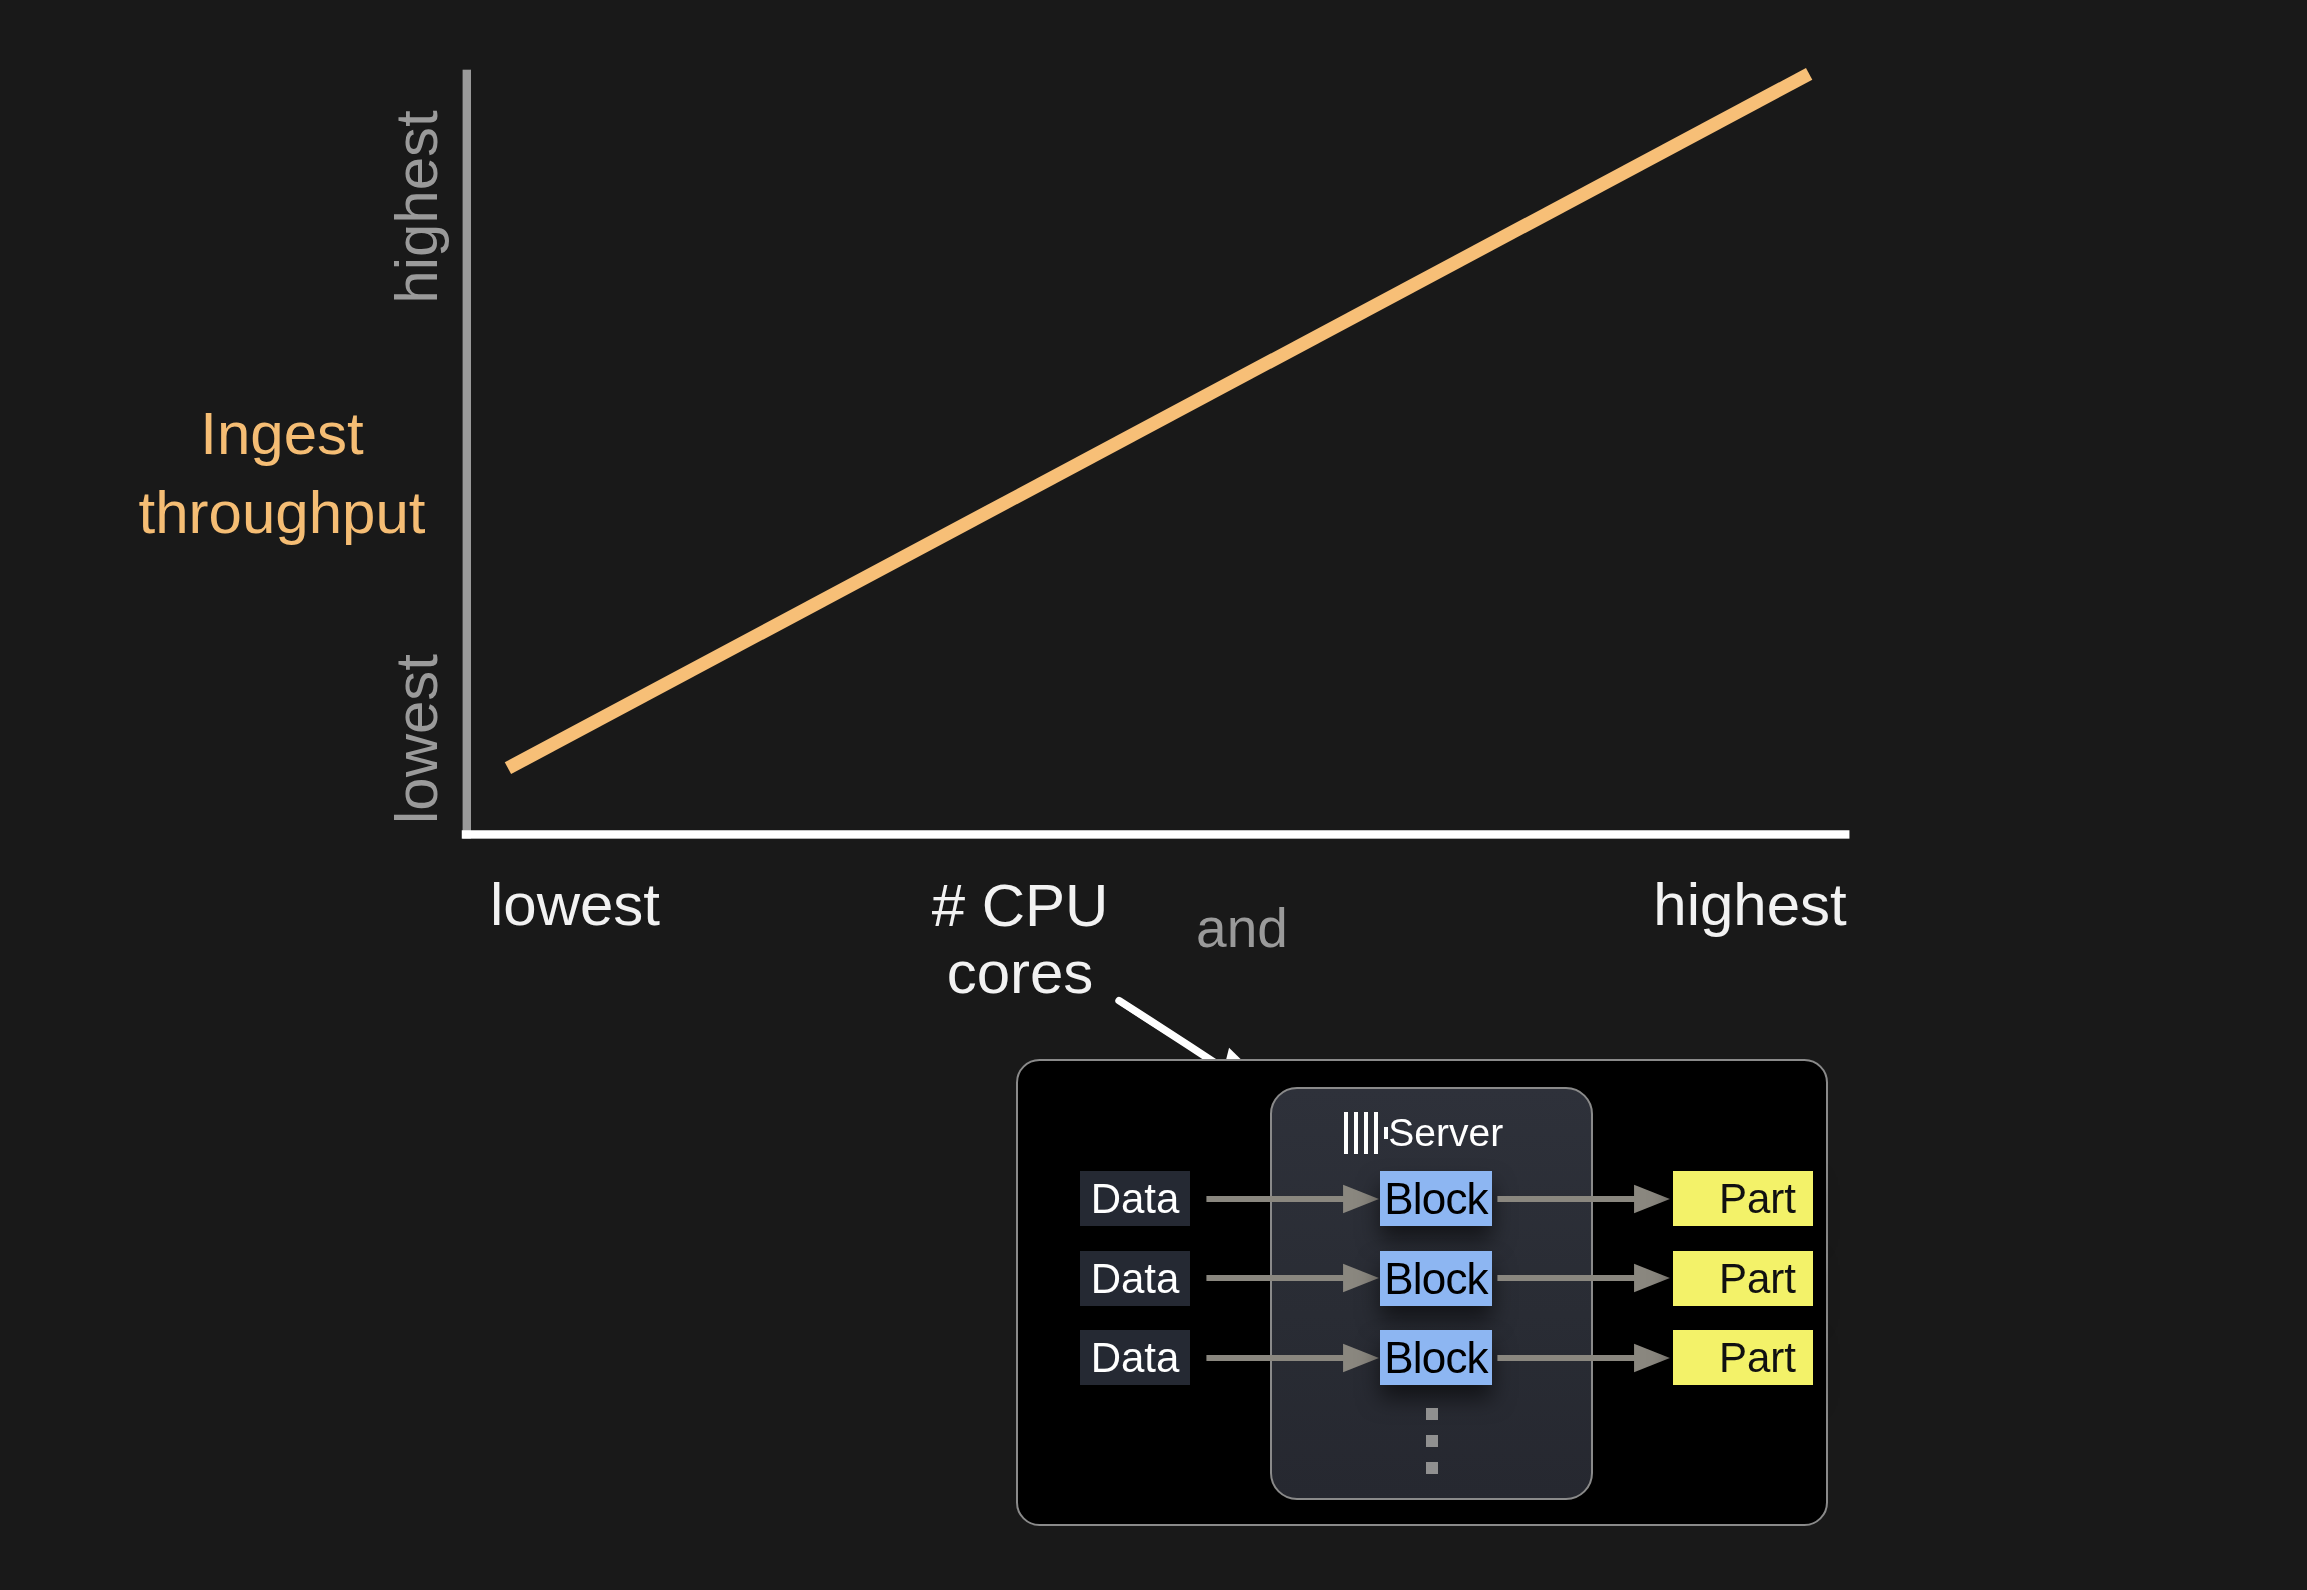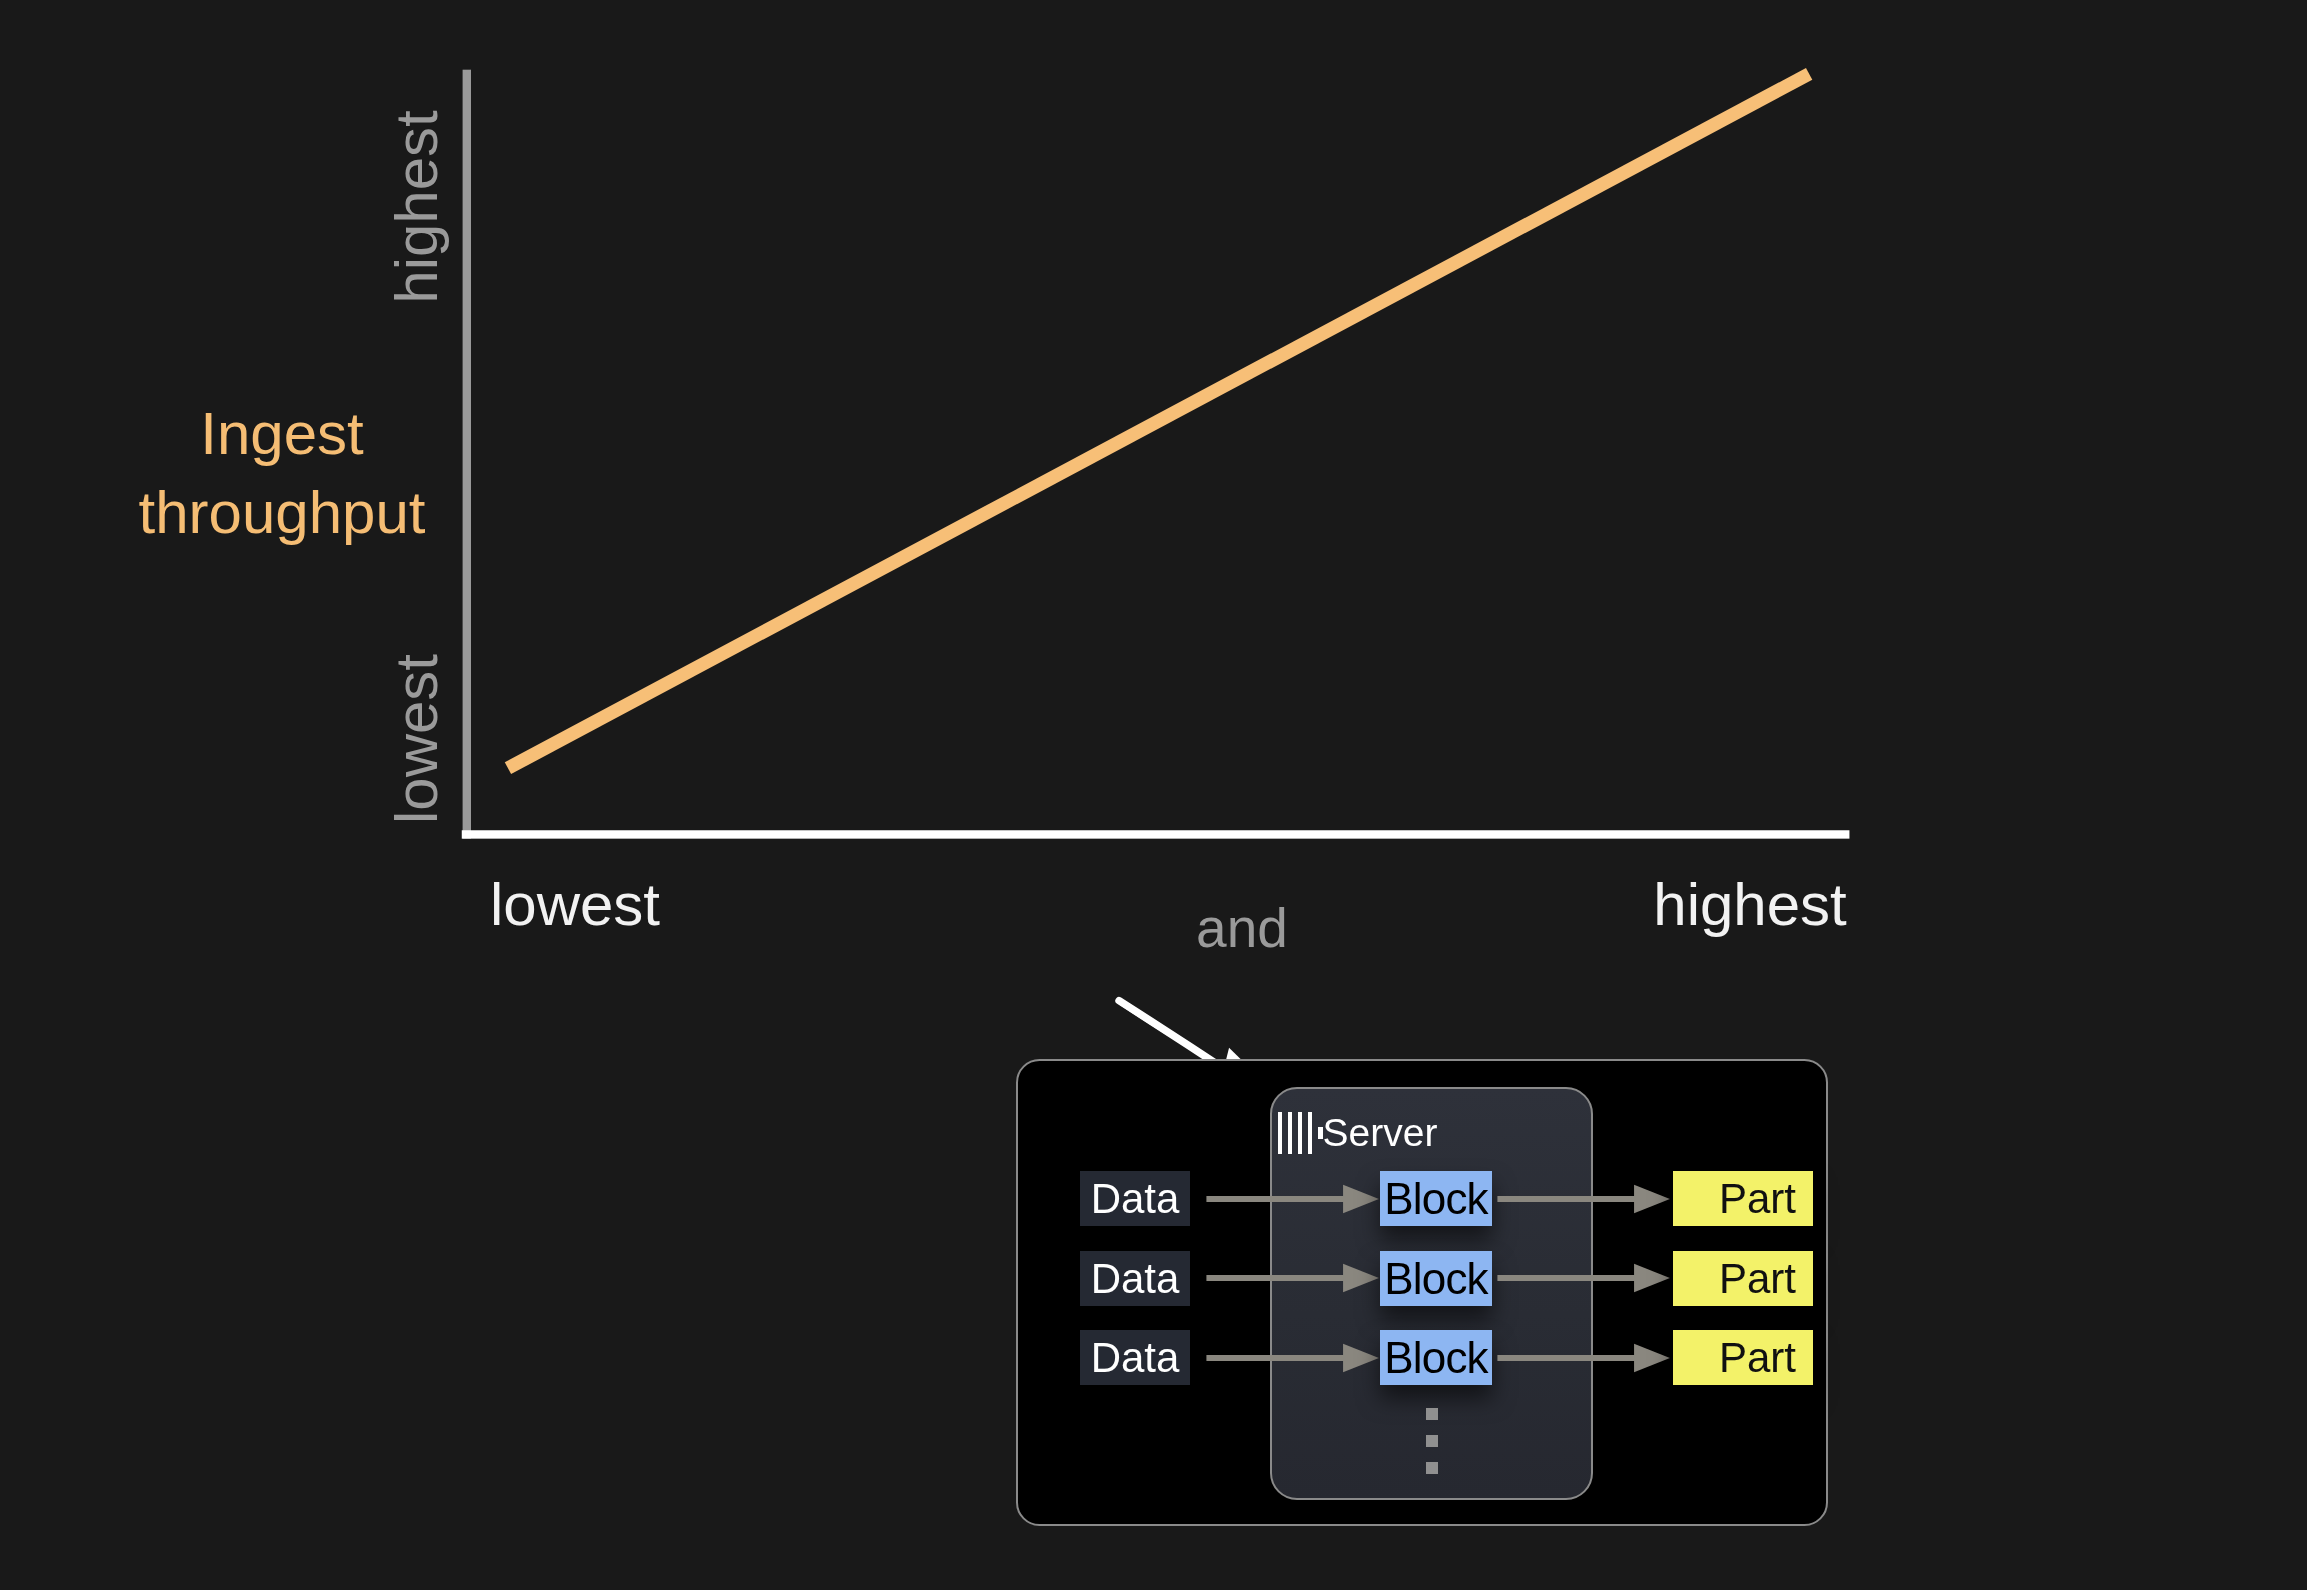--- a/index.html
+++ b/index.html
@@ -41,22 +41,22 @@
     border-radius:23.5px;
   }
   .server-panel{
     position:absolute;left:252px;top:26px;width:323px;height:413px;
     box-sizing:border-box;
     background:linear-gradient(180deg,#2e313a 0%,#292c34 55%,#262830 100%);
     border:2.5px solid var(--c-box_border,#8a8a8a);
     border-radius:27px;
   }
   .server-header{
-    position:absolute;left:260px;top:50px;width:323px;height:44px;
-    display:flex;align-items:center;
+    position:absolute;left:244px;top:50px;width:323px;height:44px;
+    display:flex;align-items:center;justify-content:center;
   }
   .ch-logo{display:flex;align-items:center;gap:5.9px;height:42px;}
   .ch-logo .bar{width:4.2px;height:42px;background:#fff;}
   .ch-logo .dot{width:4.2px;height:12.6px;background:#fff;}
   .server-label{font-size:39px;color:#fff;}
 
   .node{
     position:absolute;height:55px;
     display:flex;align-items:center;justify-content:center;
     font-size:42px;
@@ -109,20 +109,24 @@
   </svg>
 
   <div class="lbl vert muted" style="left:417px;top:207px;">highest</div>
   <div class="lbl vert muted" style="left:417px;top:739px;">lowest</div>
   <div class="ytitle" style="left:282px;top:473px;">
     <div>Ingest</div>
     <div>throughput</div>
   </div>
 
   <div class="lbl" style="left:575px;top:905px;">lowest</div>
+  <div class="lbl center2" style="left:1020px;top:939px;">
+    <div># CPU</div>
+    <div>cores</div>
+  </div>
   <div class="lbl muted and-lbl" style="left:1242px;top:928px;">and</div>
   <div class="lbl" style="left:1750px;top:905px;">highest</div>
 
   <div class="outer-box">
 
     <div class="server-panel"></div>
 
     <div class="server-header">
       <span class="ch-logo">
         <span class="bar"></span>

